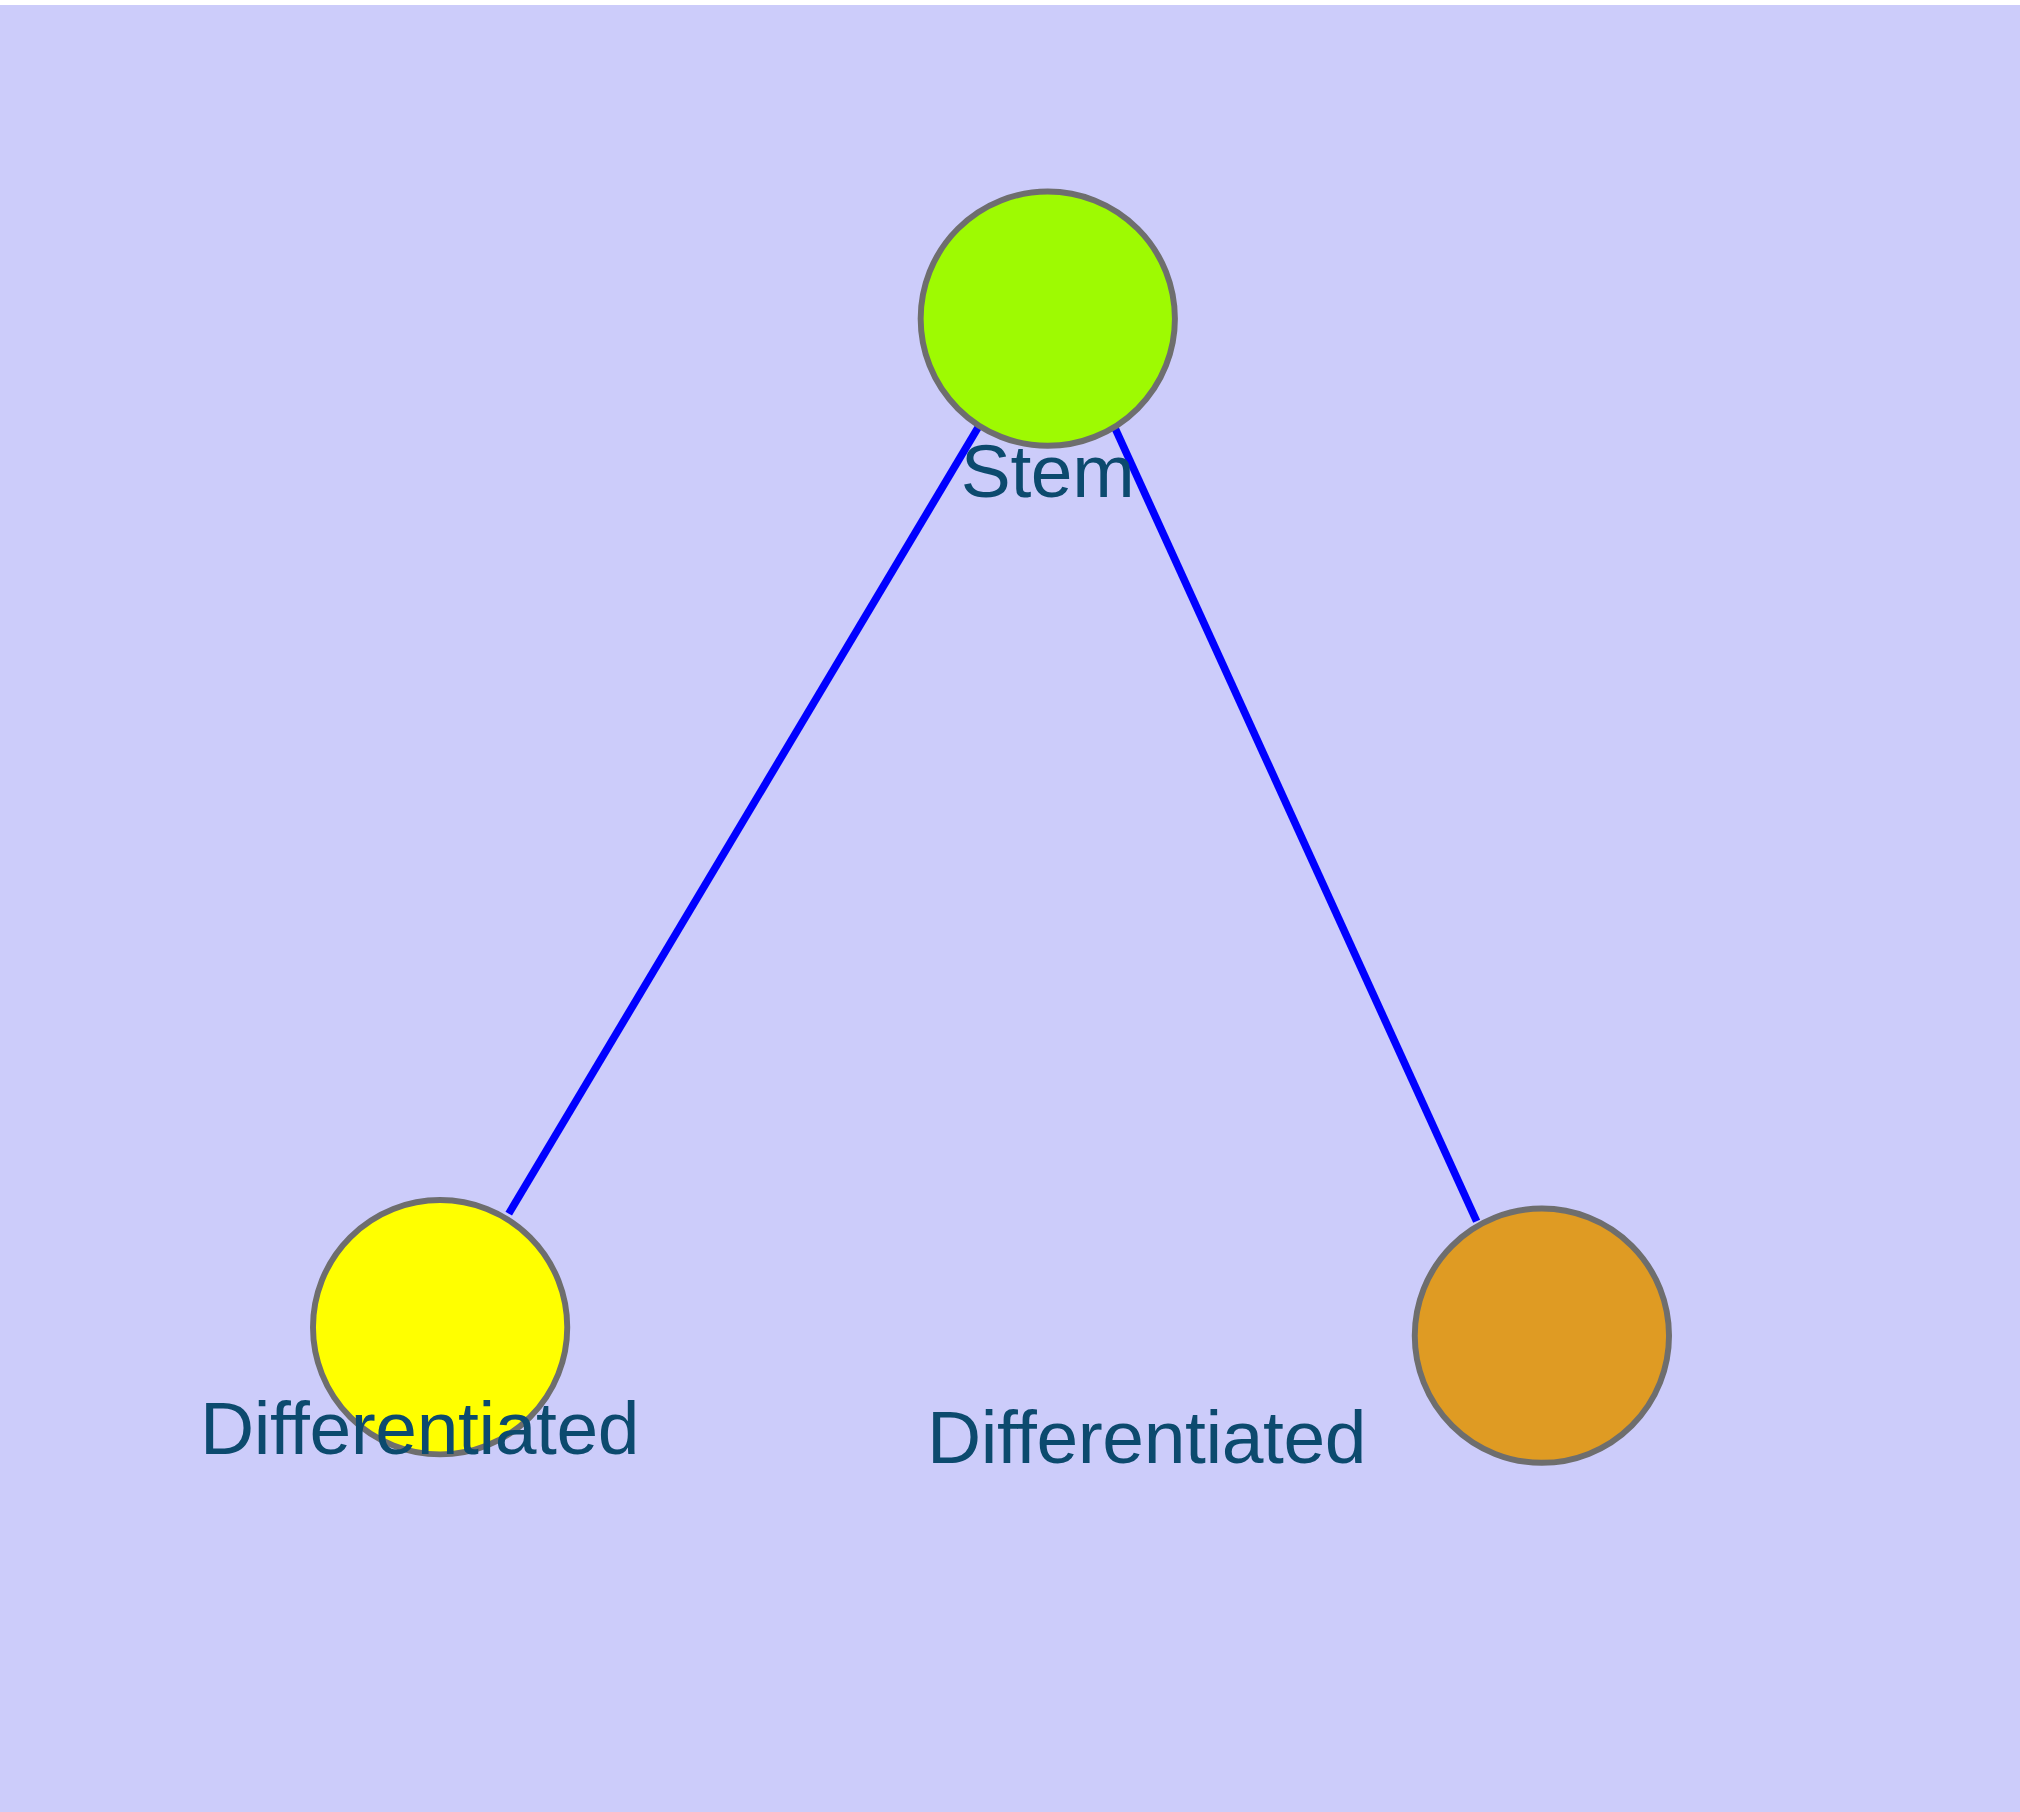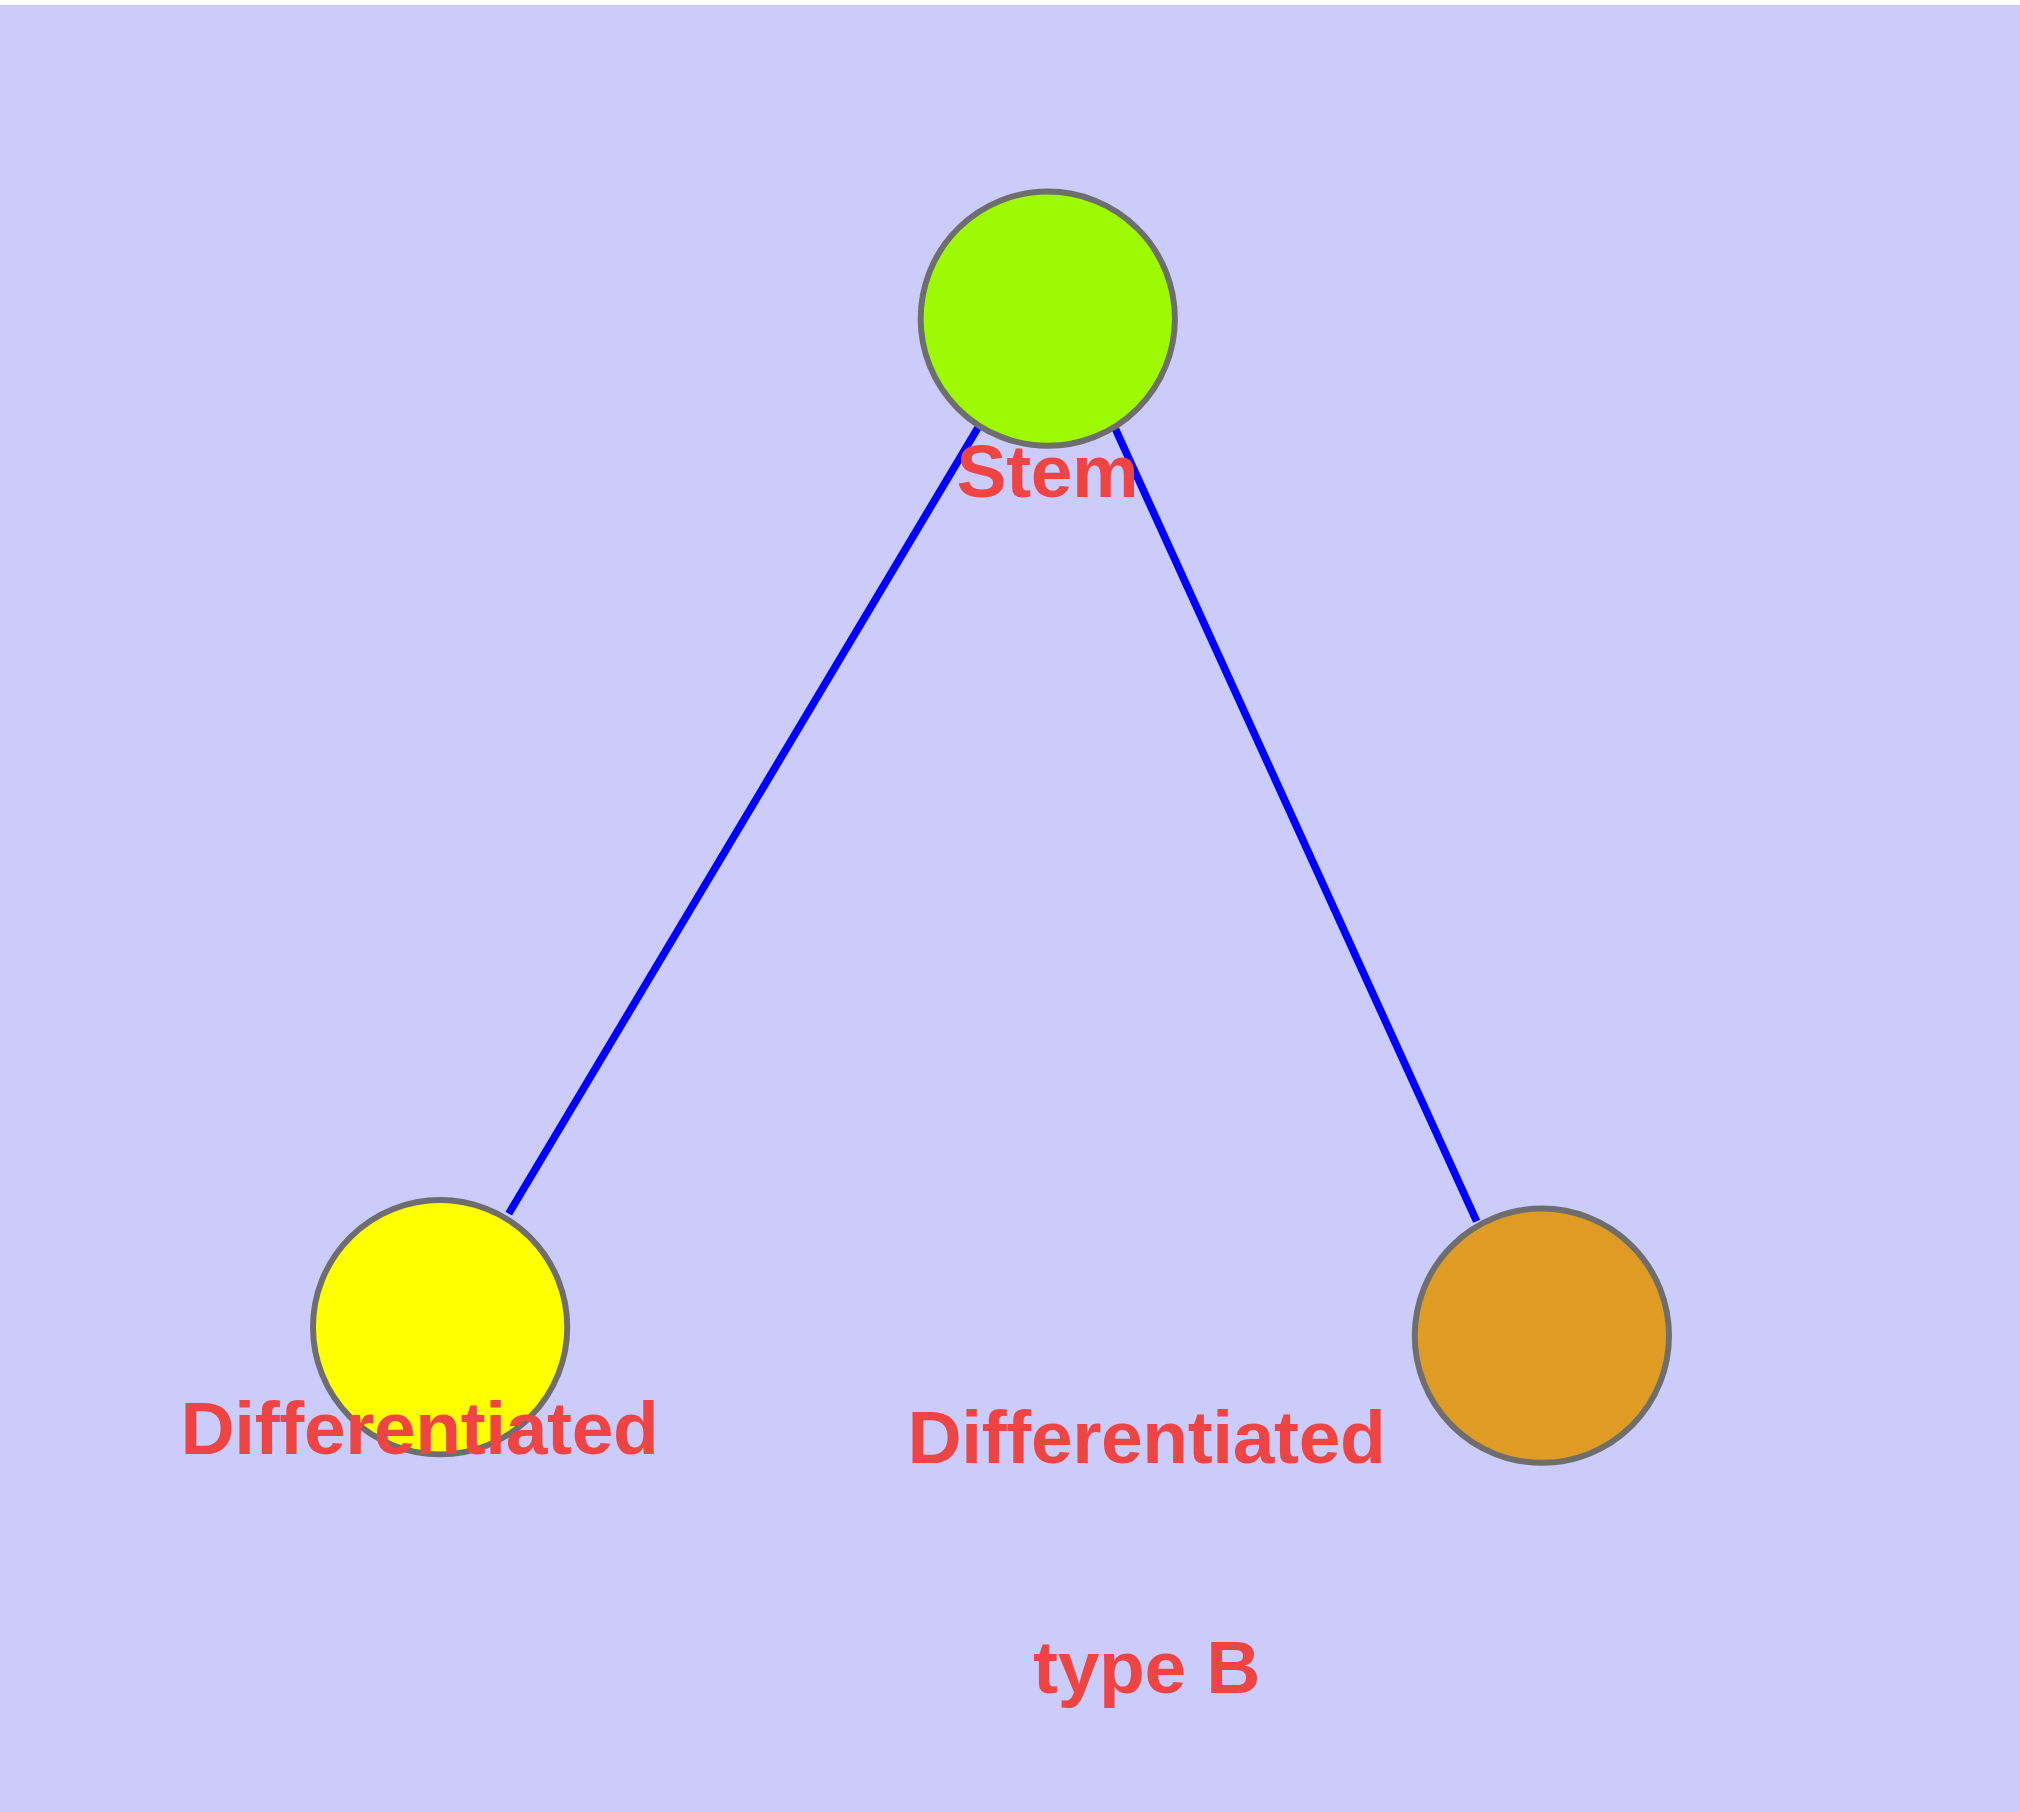--- a/index.html
+++ b/index.html
@@ -26,22 +26,22 @@
   #graph-svg {
     position: absolute;
     left: 0;
     top: 0;
     width: 2021px;
     height: 1812px;
   }
   .node-label {
     position: absolute;
     text-align: center;
-    font-weight: bold;
-    color: #ef4444;
+    font-weight: normal;
+    color: #0c4a6e;
     line-height: 1.02;
     white-space: pre;
     pointer-events: none;
     letter-spacing: -0.4px;
   }
   .node-label.single {
     font-size: 75px;
   }
   .node-label.double {
     font-size: 75px;
@@ -74,17 +74,16 @@
   <div class="node-label single" style="left:793px; top:280px; width:509px;">
     <span class="lbl-line">Stem</span>
   </div>
 
   <div class="node-label double" style="left:165px; top:1237px; width:509px;">
     <span class="lbl-line">Differentiated</span>
   </div>
 
   <div class="node-label double" style="left:892px; top:1246px; width:509px;">
     <span class="lbl-line">Differentiated</span>
-    <span class="lbl-line">type B</span>
   </div>
 
 </div>
 
 
 </body></html>

